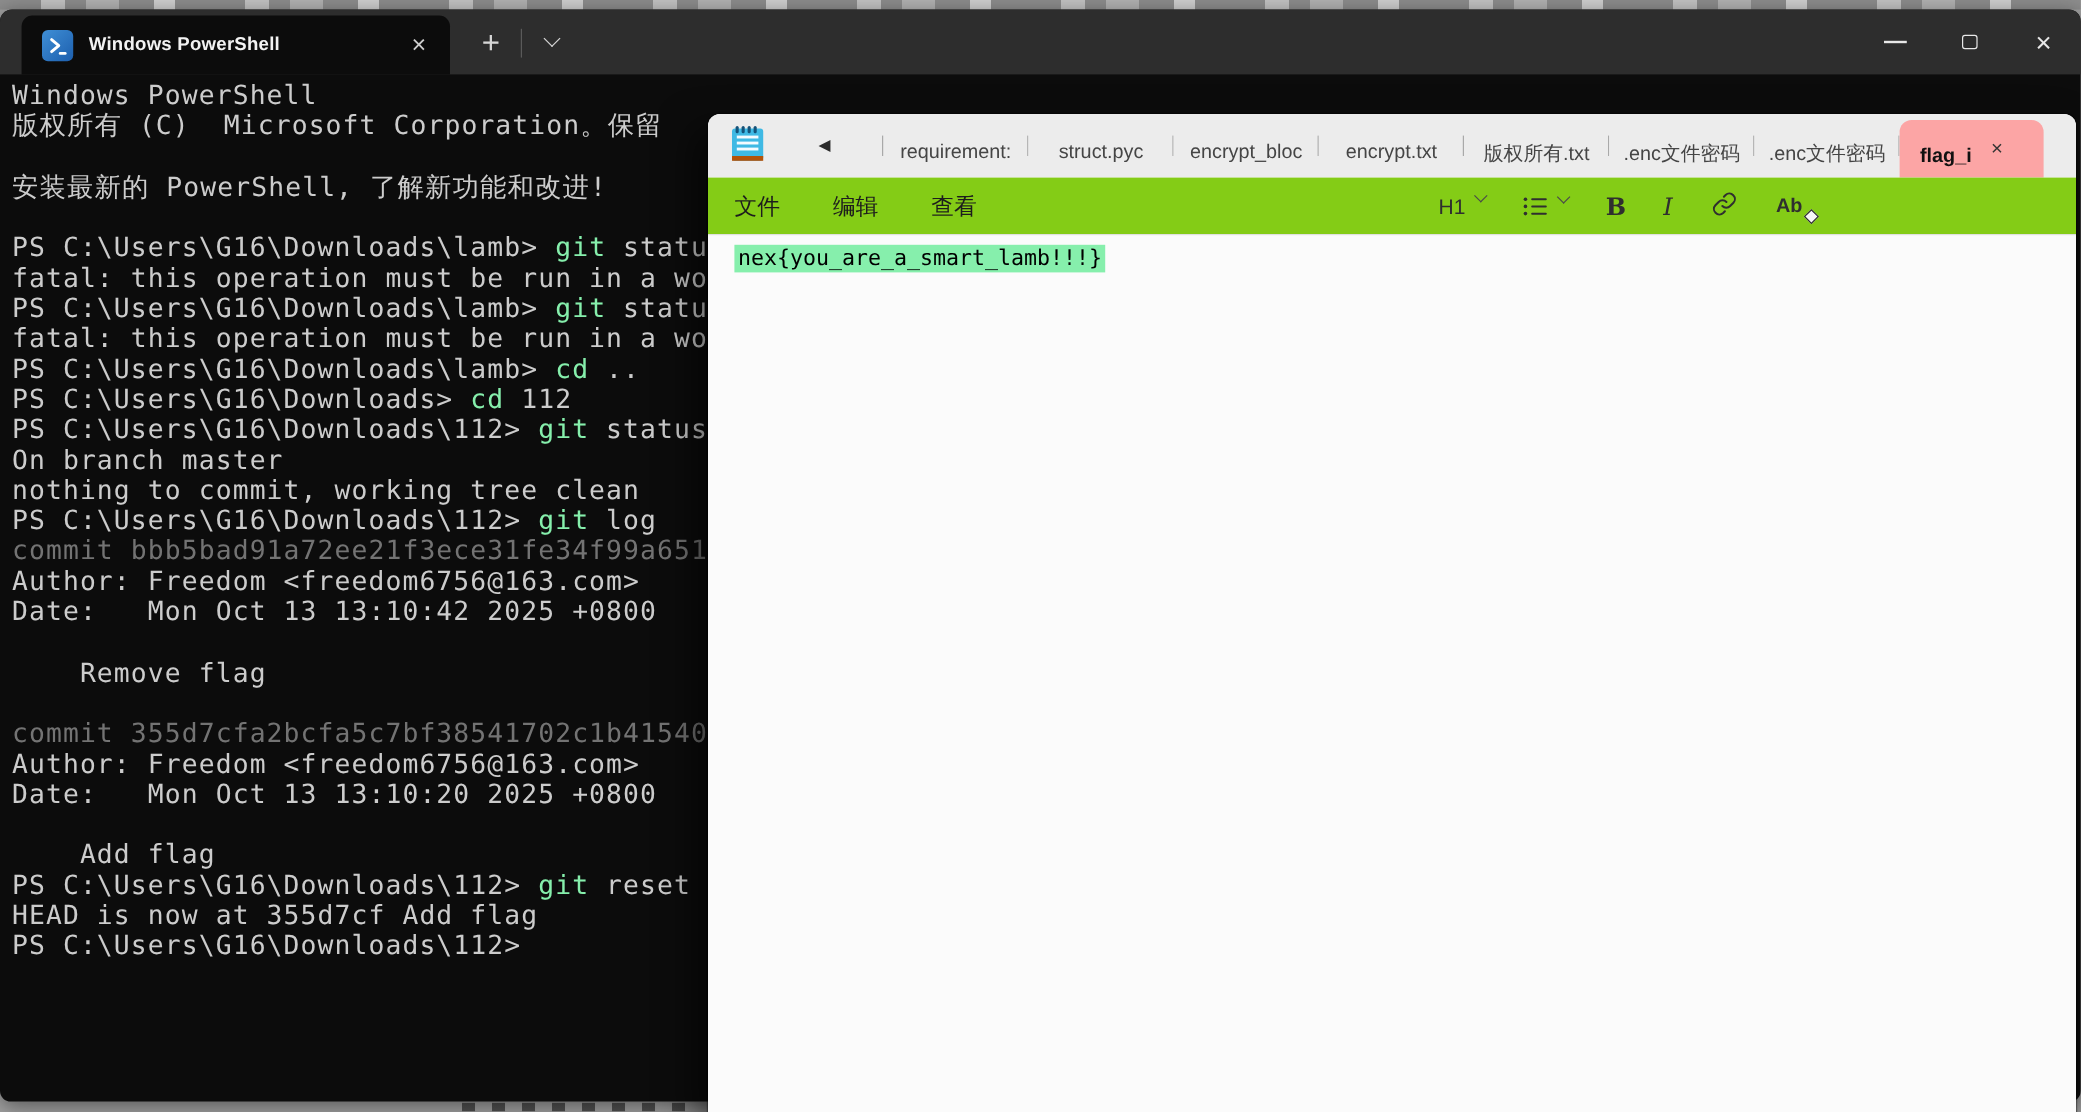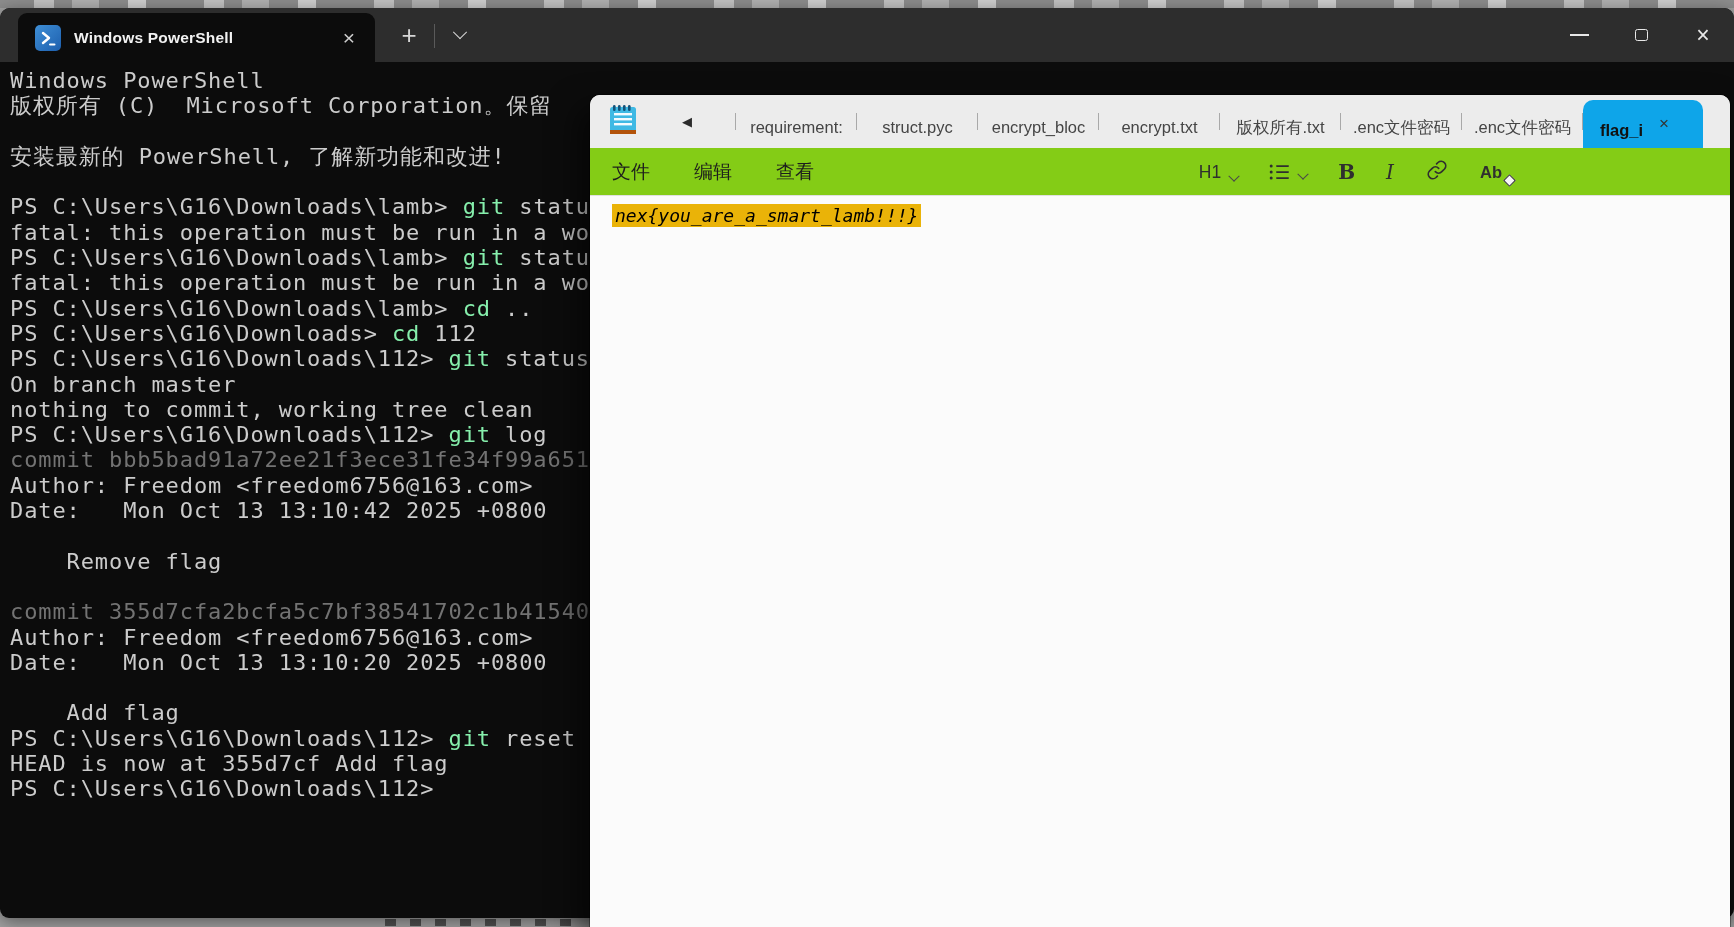--- a/index.html
+++ b/index.html
@@ -56,45 +56,45 @@
   .np-appicon { position:absolute; left:18px; top:9px; width:30px; height:34px; }
   .np-scroll { position:absolute; left:84px; top:13px; width:26px; height:26px; color:#2b2b2b;
     font-size:13px; display:flex; align-items:center; justify-content:center; }
   .np-tabs { position:absolute; left:145px; top:0; height:53px; display:flex; align-items:stretch; }
   .np-tabs::before { content:""; align-self:center; width:1px; height:17px; background:#a9a9a9; }
   .np-tab { position:relative; width:121px; display:flex; align-items:center; justify-content:center;
     overflow:hidden; }
   .np-tab-label { font-size:16.5px; color:#454545; white-space:nowrap; overflow:hidden;margin-top:12px; }
   .np-tab:not(.active)::after { content:""; position:absolute; right:0; top:18px; width:1px; height:17px;
     background:#a9a9a9; }
-  .np-tab.active { width:120px; background:#0ea5e9; border-radius:10px 10px 0 0; margin-top:5px;
+  .np-tab.active { width:120px; background:#fca5a5; border-radius:10px 10px 0 0; margin-top:5px;
     justify-content:flex-start; padding-left:17px; }
   .np-tab.active .np-tab-label { font-weight:700; color:#111; }
   .np-tab-close { margin-left:16px; color:#333; font-size:17px; }
 
   .np-menubar { position:relative; width:100%; height:48px; background:#84cc16;
     border-bottom:1px solid #e0e0e0; display:flex; align-items:center; }
   .np-menu-item { font-size:19px; color:#1d1d1d; margin-left:22px; padding:0 11px; }
   .np-menu-item:first-of-type { margin-left:11px; }
 
   .np-toolbar { position:absolute; right:218px; top:0; height:48px; display:flex;
     align-items:center; gap:31px; color:#2f2f2f; }
-  .tb-group { display:flex; align-items:flex-end; gap:9px; }
+  .tb-group { display:flex; align-items:flex-start; gap:9px; }
   .tb-heading { font-size:17.5px; color:#2f2f2f; }
   .chev-dark { width:8px; height:8px; border-right:1.4px solid #4a4a4a; border-bottom:1.4px solid #4a4a4a;
     transform:rotate(45deg) translate(-2px,-2px); }
   .tb-bold { font-size:20px; font-weight:800; font-family:"DejaVu Serif","Liberation Serif",serif; }
   .tb-italic { font-size:20px; font-style:italic; font-family:"DejaVu Serif","Liberation Serif",serif; }
   .tb-clear { position:relative; font-size:16.5px; font-weight:600; padding-right:10px; }
   .tb-clear i { position:absolute; right:-2px; bottom:-3px; width:9px; height:9px;
     border:1.4px solid #2f2f2f; background:#f7f7f7; transform:rotate(45deg); }
 
   .np-editor { position:relative; width:100%; height:731px; background:#fbfbfb; }
-  .np-selection { position:absolute; left:22px; top:8px; background:#eab308; color:#000;
-    font-family:"DejaVu Sans Mono",monospace; font-size:18px; padding:1px 3px; white-space:pre;font-style:italic; }
+  .np-selection { position:absolute; left:22px; top:8px; background:#86efac; color:#000;
+    font-family:"DejaVu Sans Mono",monospace; font-size:18px; padding:1px 3px; white-space:pre; }
 </style>
 </head>
 <body>
 
 <div class="stage">
 
   <div class="top-strip"></div>
   <div class="bottom-strip"></div>
   <div class="bottom-marks"></div>
 

